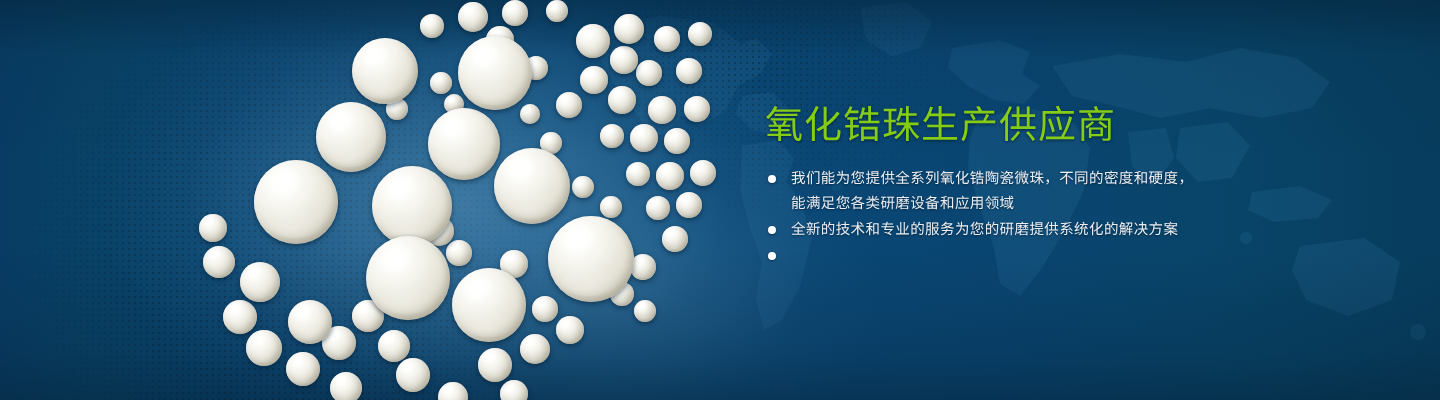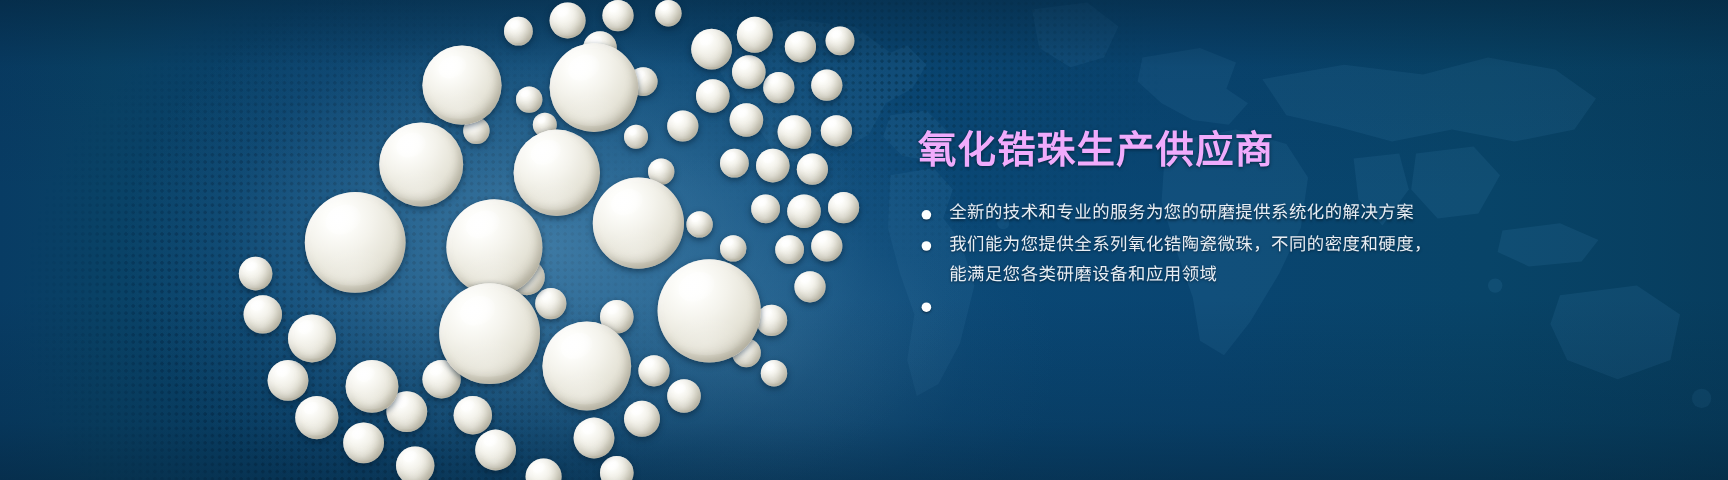--- a/index.html
+++ b/index.html
@@ -122,25 +122,25 @@
   }
 
   
   #copy {
     position: absolute;
     left: 765px;
     top: 106px;
     width: 630px;
   }
   #headline {
-    color: #f0abfc;
-    font-size: 32px;
+    color: #84cc16;
+    font-size: 38px;
     line-height: 38px;
     letter-spacing: 1px;
-    font-weight: 700;
+    font-weight: 400;
     margin: 0 0 22px 0;
     text-shadow: 0 1px 3px rgba(2,24,42,.75);
     white-space: nowrap;
   }
   #bullets { margin: 0; padding: 0; list-style: none; }
   .bullet {
     position: relative;
     padding-left: 26px;
     color: #e9eef4;
     font-size: 14.5px;
@@ -272,29 +272,29 @@
       <div class="bead" style="left: 540px; top: 132px; width: 22px; height: 22px; z-index: 22;"></div>
       <div class="bead" style="left: 520px; top: 104px; width: 20px; height: 20px; z-index: 20;"></div>
     </div>
 
   <div id="copy">
     <h1 id="headline">氧化锆珠生产供应商</h1>
     <ul id="bullets">
 
       <li class="bullet">
         <span class="dot"></span>
-        <span class="l1">全新的技术和专业的服务为您的研磨提供系统化的解决方案</span>
-      </li>
-
-      <li class="bullet">
-        <span class="dot"></span>
         <span class="l1">我们能为您提供全系列氧化锆陶瓷微珠，不同的密度和硬度，</span>
         <span class="l2">能满足您各类研磨设备和应用领域</span>
       </li>
 
       <li class="bullet">
         <span class="dot"></span>
+        <span class="l1">全新的技术和专业的服务为您的研磨提供系统化的解决方案</span>
+      </li>
+
+      <li class="bullet">
+        <span class="dot"></span>
       </li>
 
     </ul>
   </div>
 
 </div>
 
 </body></html>

